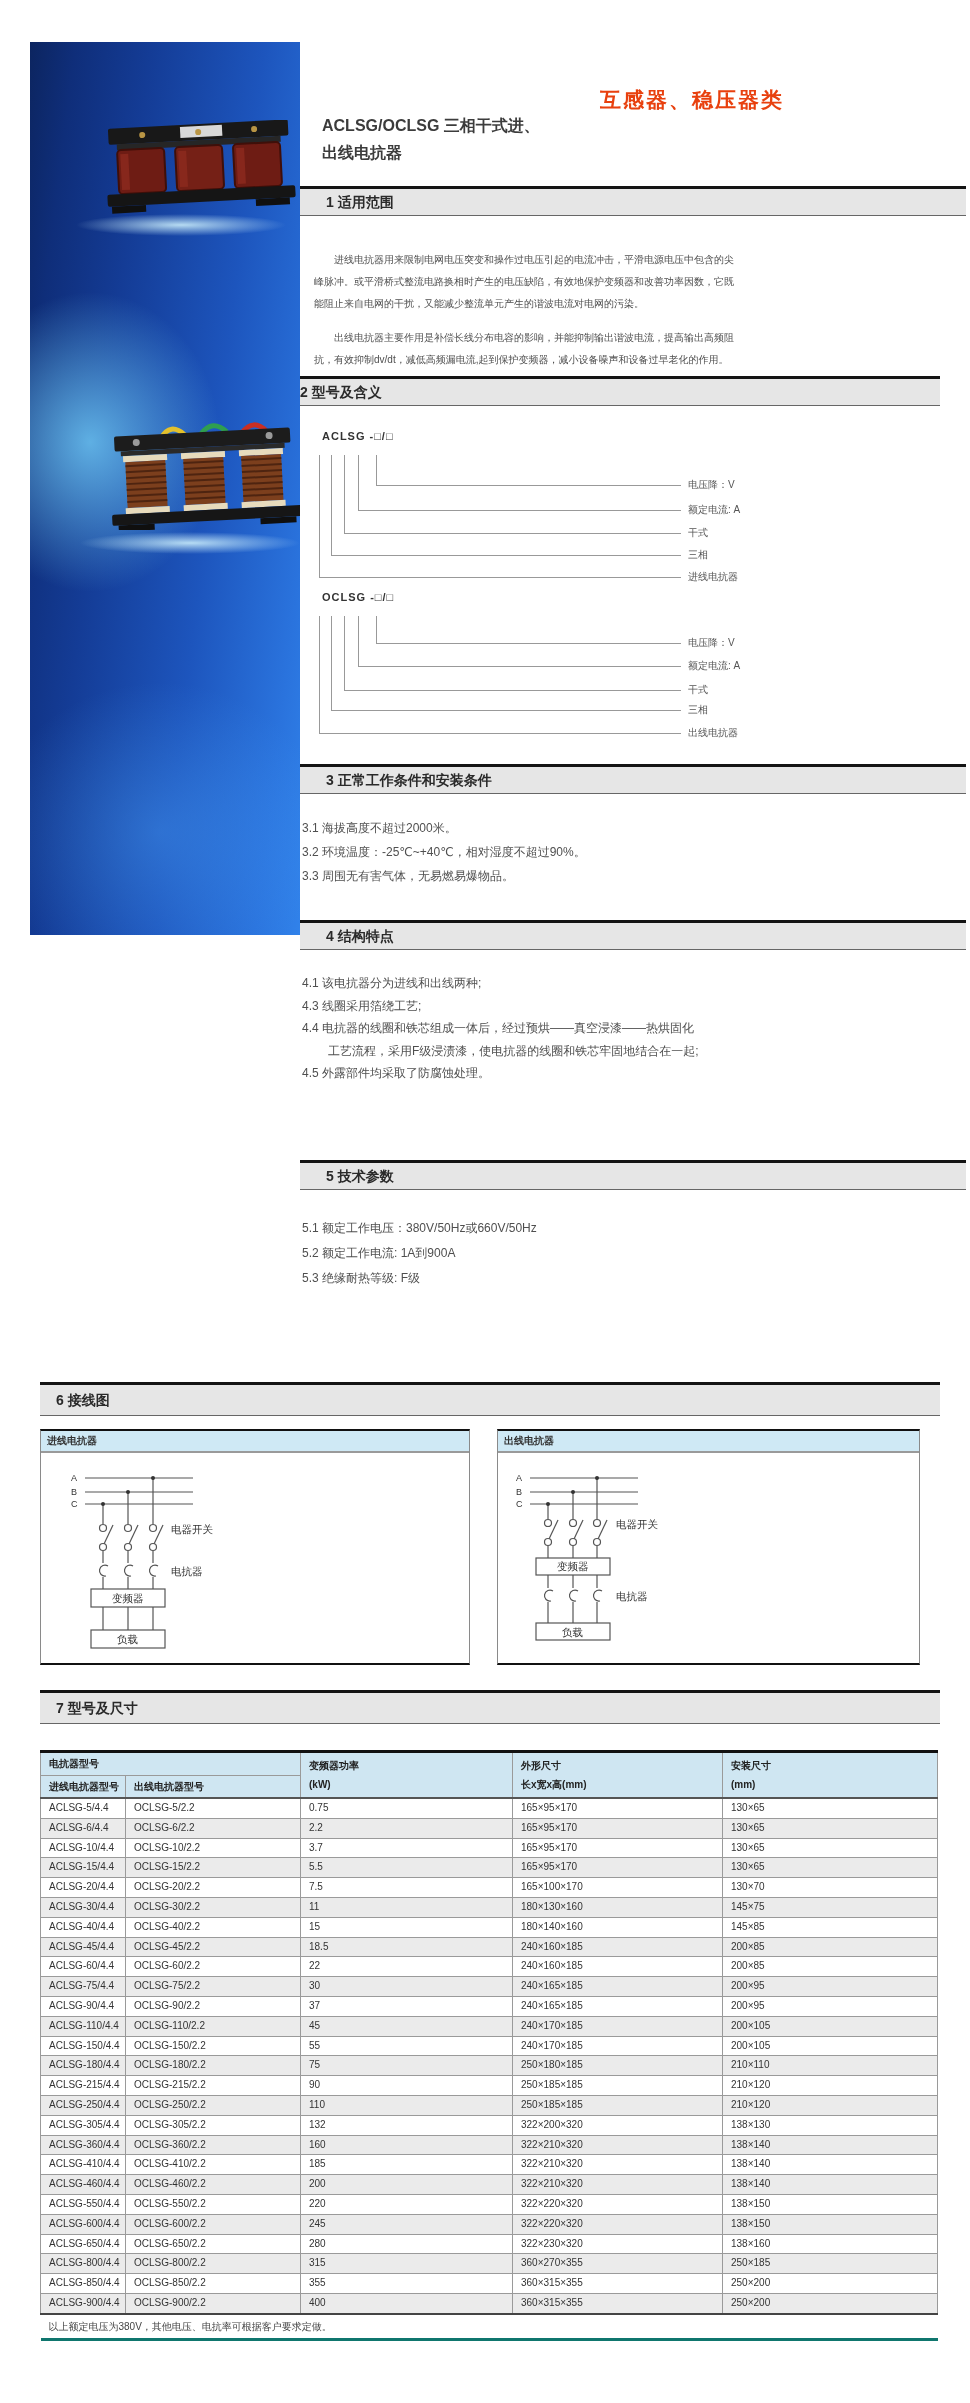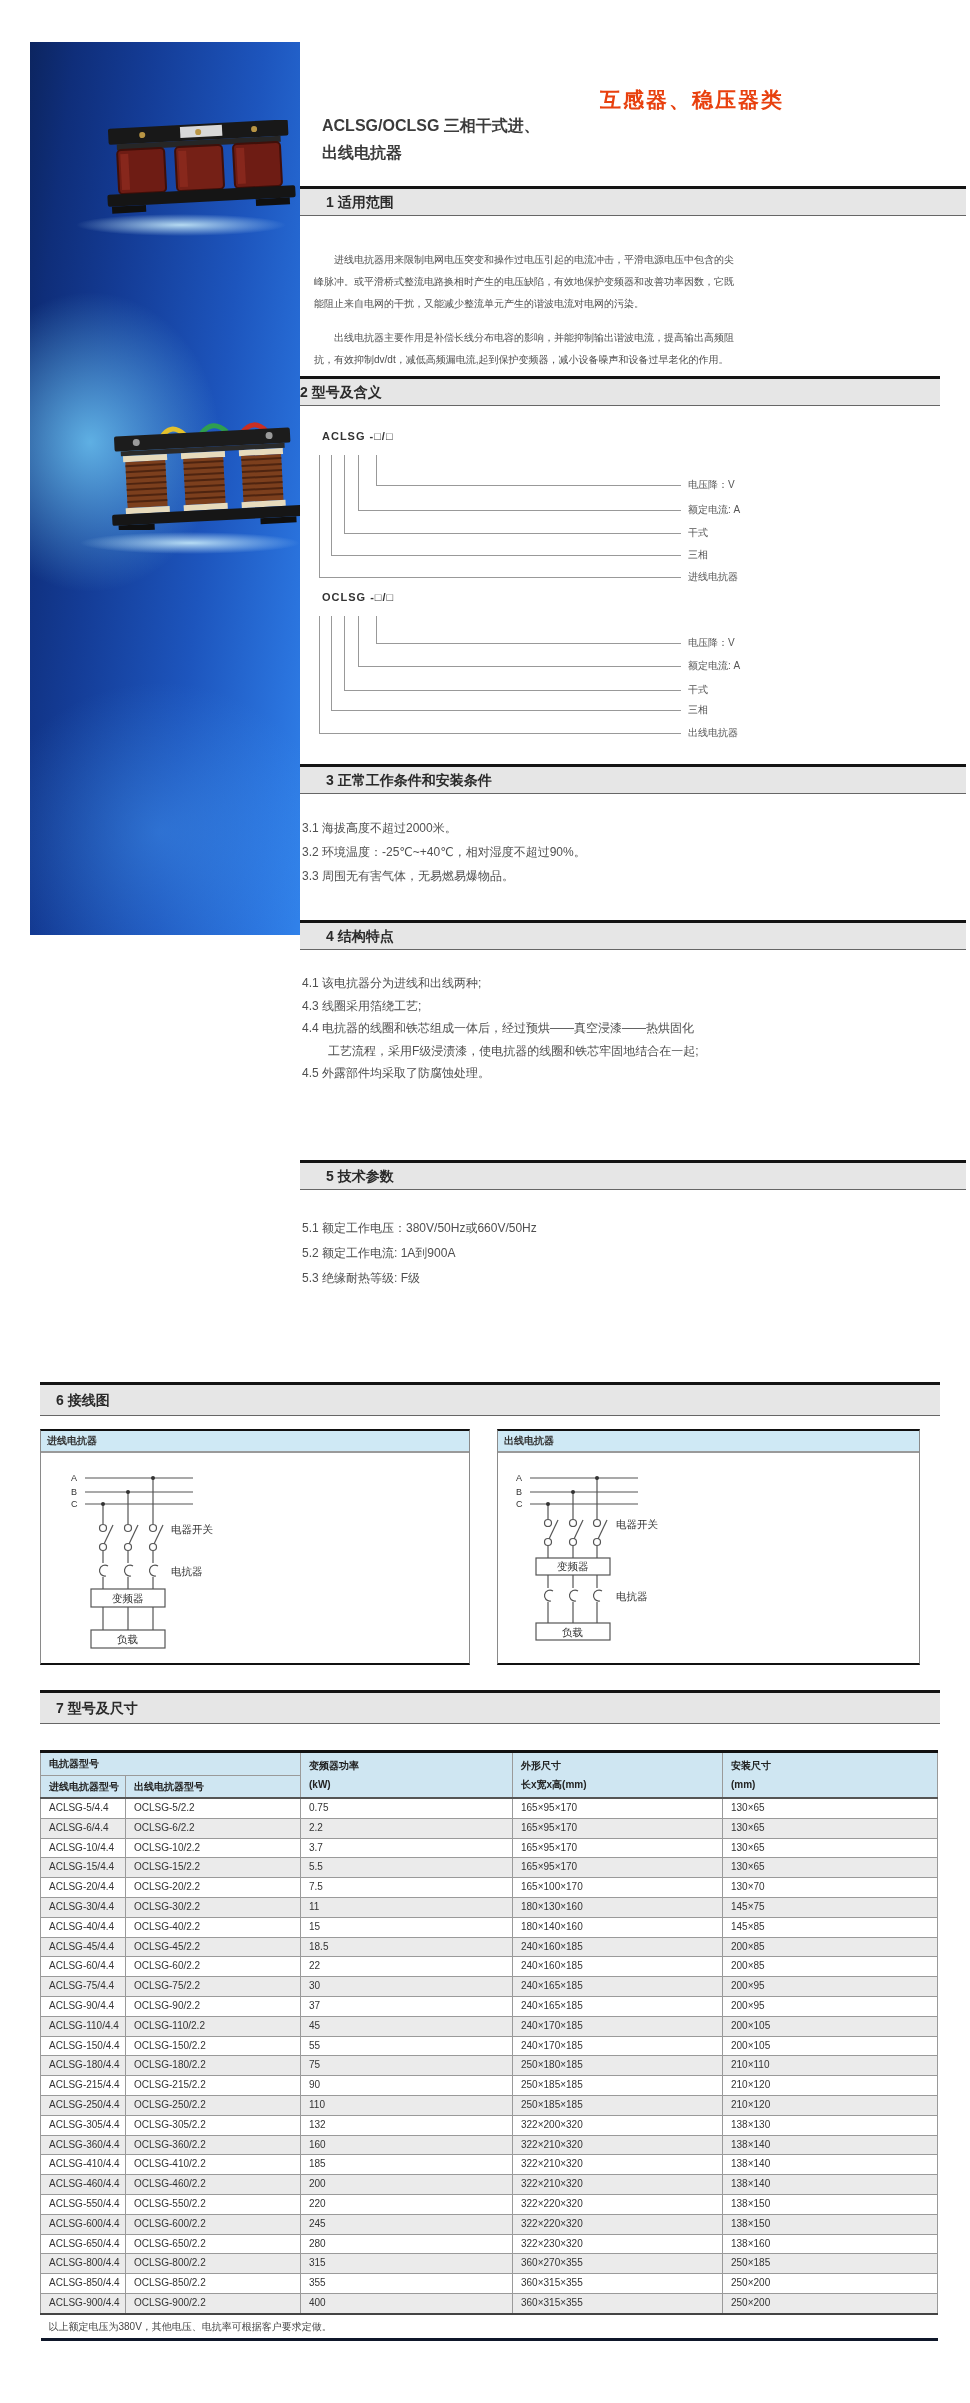--- a/index.html
+++ b/index.html
@@ -32,21 +32,21 @@
   .model-code{position:absolute;left:22px;top:0;font-size:11px;font-weight:bold;color:#333;letter-spacing:1px;}
   .ml{position:absolute;border-left:1px solid #999;border-bottom:1px solid #999;}
   .mlab{position:absolute;left:388px;font-size:10px;color:#555;}
   
   .panel{position:absolute;border:1px solid #8a8a8a;border-top:2px solid #111;border-bottom:2px solid #111;background:#fff;}
   .panel-h{height:20px;line-height:20px;background:#cfe9f5;border-bottom:2px solid #9a9a9a;
     font-size:10px;font-weight:bold;color:#333;padding-left:6px;}
   .panel svg text{font-family:"Liberation Sans","DejaVu Sans",sans-serif;}
   
   table.spec{border-collapse:collapse;table-layout:fixed;width:897px;
-    border-top:3px solid #111;border-bottom:3px solid #0f172a;font-size:10px;}
+    border-top:3px solid #111;border-bottom:3px solid #0f766e;font-size:10px;}
   table.spec th,table.spec td{border:1px solid #9a9a9a;text-align:left;padding:0 0 0 8px;
     overflow:hidden;white-space:nowrap;}
   table.spec thead th{background:#cfe6f2;color:#222;font-weight:bold;vertical-align:top;padding-top:3px;}
   table.spec thead .two div{line-height:19px;}
   table.spec thead tr:first-child th{height:19px;line-height:16px;}
   table.spec thead tr:last-child th{height:18px;line-height:16px;margin-left:31px;}
   table.spec thead{border-bottom:2px solid #555;}
   table.spec tbody td{height:18.8px;line-height:18.8px;color:#333;}
   table.spec tbody tr:nth-of-type(even){background:#ebebeb;}
   table.spec tfoot td{border:none;border-top:2px solid #444;height:23px;line-height:23px;color:#444;}

